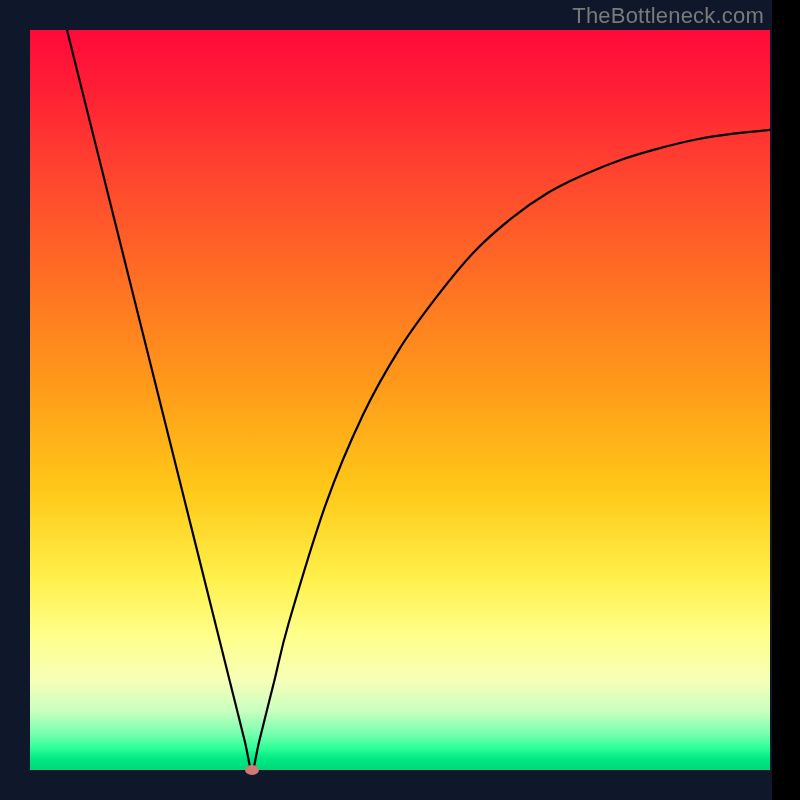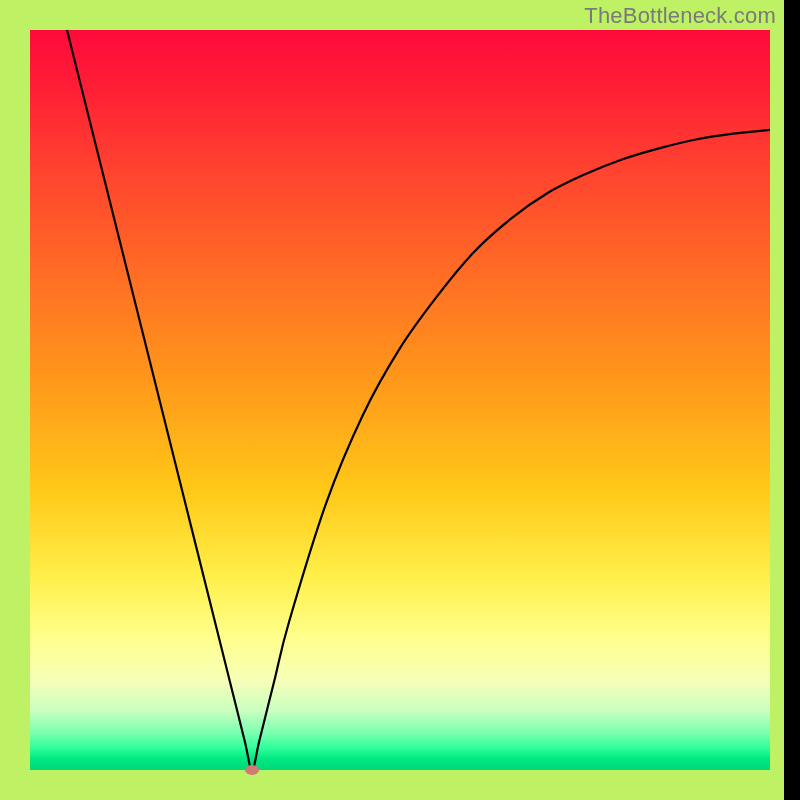--- a/index.html
+++ b/index.html
@@ -8,22 +8,21 @@
     width: 800px;
     height: 800px;
     background: #000;
     overflow: hidden;
     font-family: Arial, Helvetica, sans-serif;
   }
   .outer {
     position: relative;
     width: 772px;
     height: 800px;
-    background: #bef264;
-    padding-left: 12px;
+    background: #0f172a;
   }
   .plot-area {
     position: absolute;
     left: 30px;
     top: 30px;
     width: 740px;
     height: 740px;
     
     background: linear-gradient(to bottom,
       #ff0a3b 0%,

